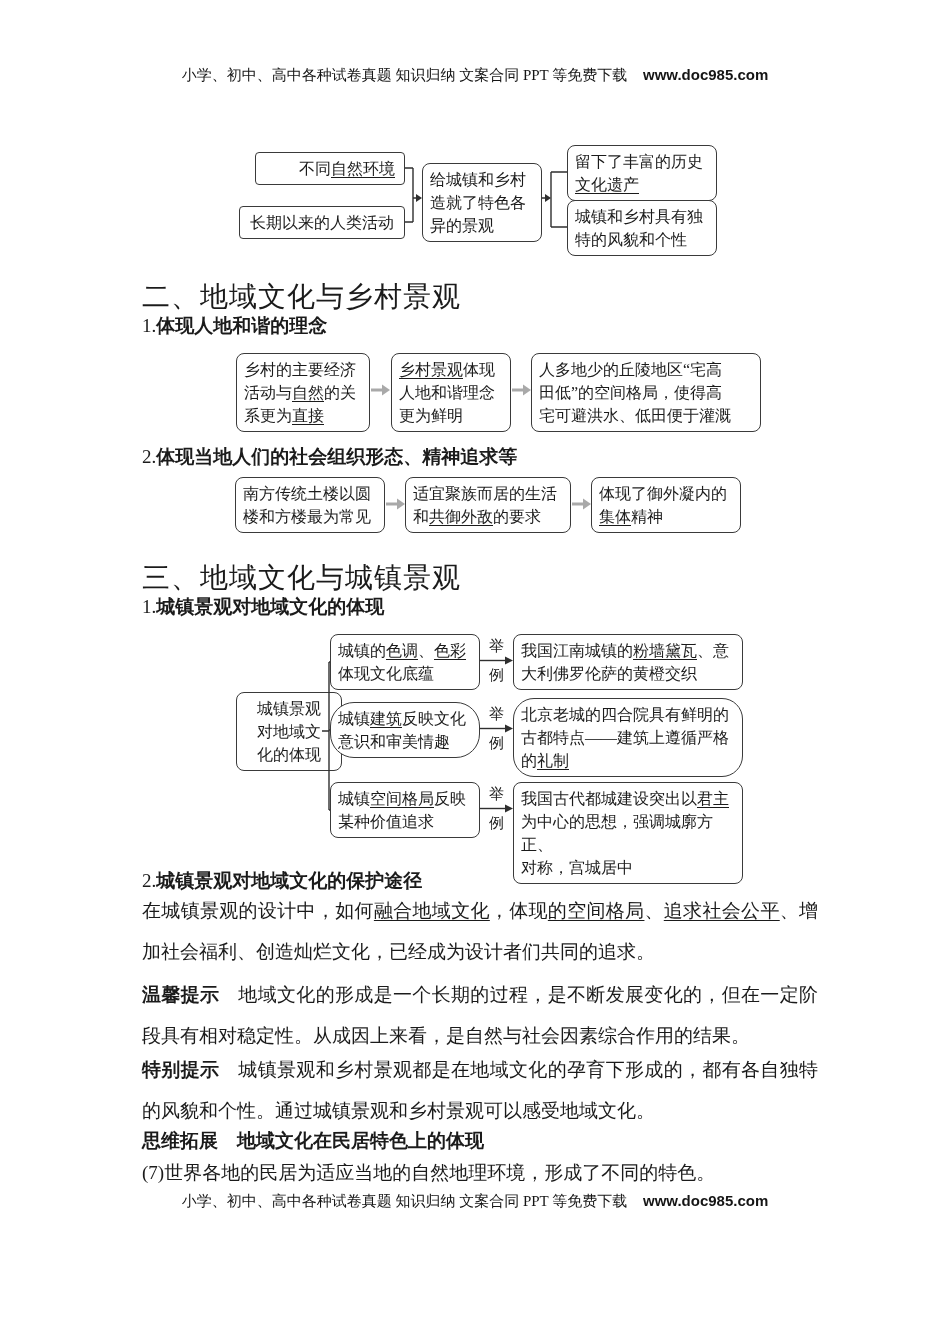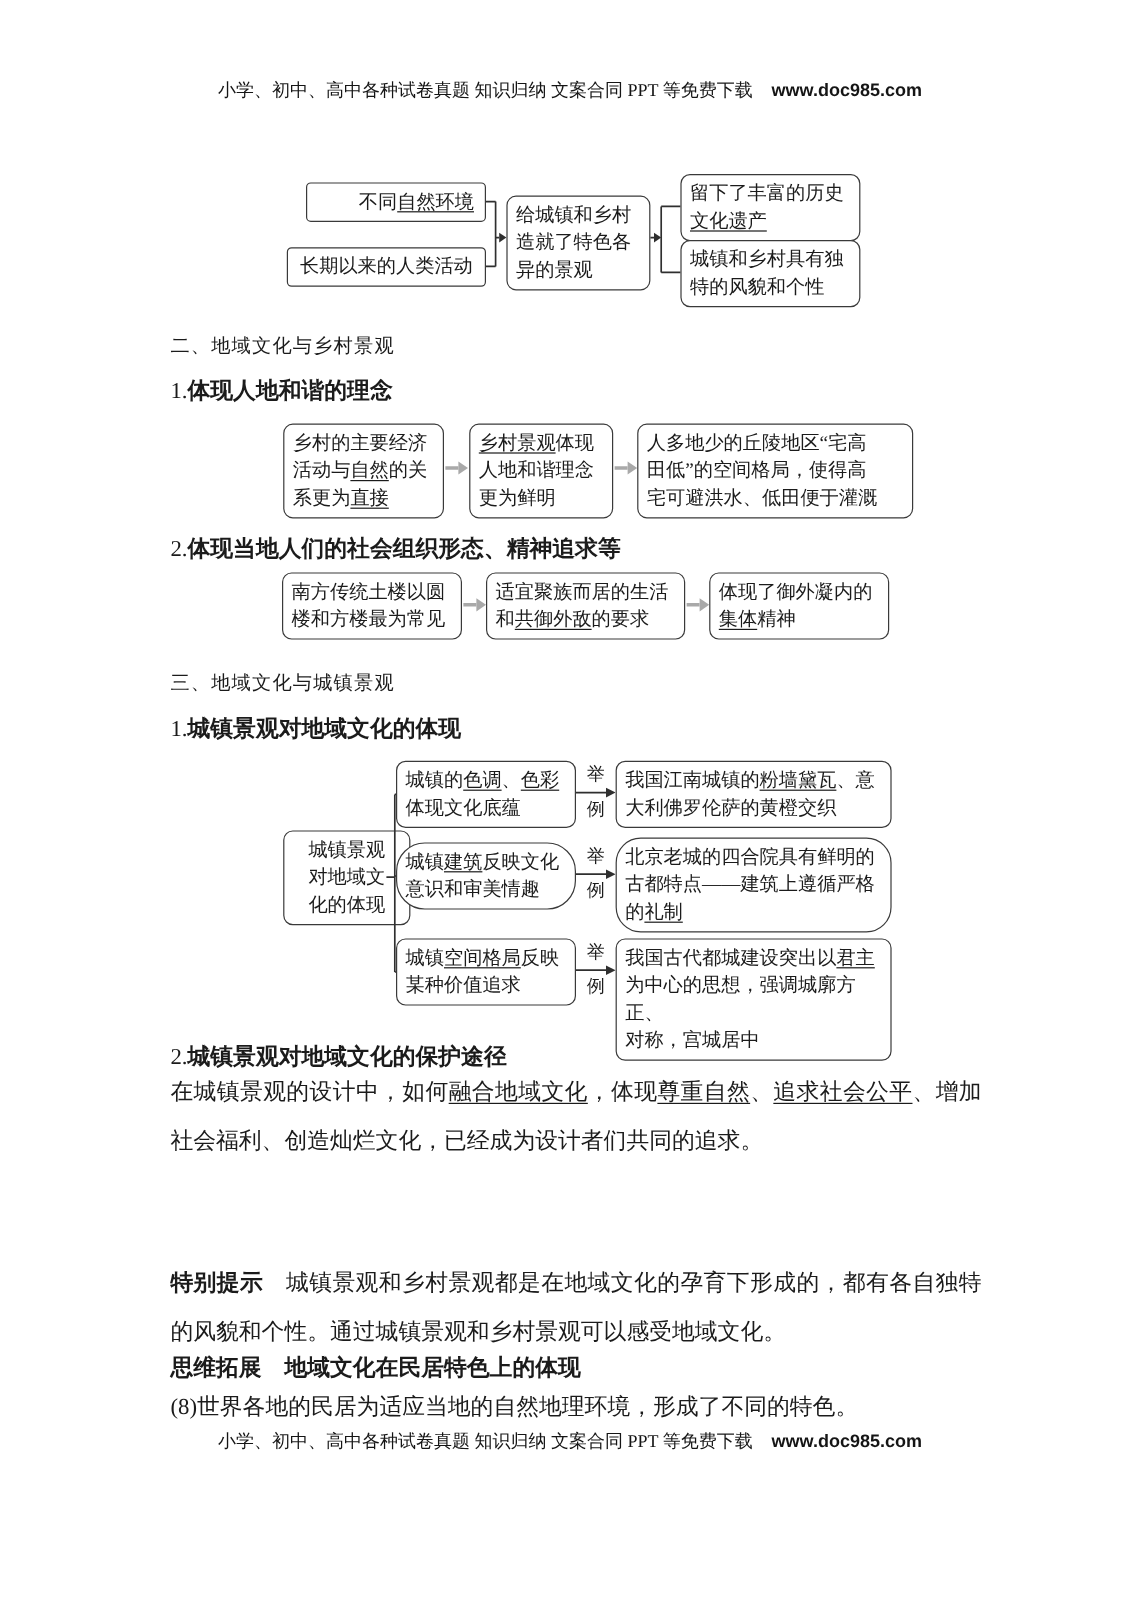--- a/index.html
+++ b/index.html
@@ -25,21 +25,21 @@
   
   .garrow{position:absolute;width:19px;height:14px;}
 
   
   .juli{position:absolute;width:33px;text-align:center;font-size:15px;line-height:18px;color:#1b1b1b;}
   .juli svg{display:block;margin:1px 0;}
   .juli line{stroke:#2f2f2f;stroke-width:1.4;}
   .juli polygon{fill:#2f2f2f;}
 
   
-  .sec{position:absolute;left:142px;font-size:16px;letter-spacing:1px;}
+  .sec{position:absolute;left:142px;font-size:28px;letter-spacing:1px;}
   .hd{position:absolute;left:142px;font-family:"Liberation Sans",sans-serif;
       font-weight:700;font-size:19px;}
   .hd .hnum{font-family:"Liberation Serif",serif;font-weight:400;font-size:19px;}
   .para{position:absolute;left:142px;width:676px;font-size:19px;line-height:41px;
         text-align:justify;}
   .blabel{font-family:"Liberation Sans",sans-serif;font-weight:700;margin-right:19px;}
   .btitle{font-family:"Liberation Sans",sans-serif;font-weight:700;}
 </style>
 </head>
 <body>
@@ -150,27 +150,28 @@
         <polygon points="25,0.5 25,8.5 33,4.5"></polygon>
       </svg>
     <div>例</div>
   </div>
   <div class="box" style="left:513px;top:782px;width:230px;"><span>我国古代都城建设突出以</span><span class="u">君主</span><span>
 为中心的思想，强调城廓方正、
 对称，宫城居中</span></div>
 
   <div class="hd" style="top:868px;"><span class="hnum">2.</span><span>城镇景观对地域文化的保护途径</span></div>
 
-  <div class="para" style="top:890px;"><span>在城镇景观的设计中，如何</span><span class="u">融合地域文化</span><span>，体现</span><span class="u">尊重自然</span><span>、</span><span class="u">追求社会公平</span><span>、增加社会福利、创造灿烂文化，已经成为设计者们共同的追求。</span></div>
+  <div class="para" style="top:890px;"><span>在城镇景观的设计中，如何</span><span class="u">融合地域文化</span><span>，体现</span><span class="u">的空间格局</span><span>、</span><span class="u">追求社会公平</span><span>、增加社会福利、创造灿烂文化，已经成为设计者们共同的追求。</span></div>
 
+  <div class="para" style="top:974px;"><span class="blabel">温馨提示</span><span>地域文化的形成是一个长期的过程，是不断发展变化的，但在一定阶段具有相对稳定性。从成因上来看，是自然与社会因素综合作用的结果。</span></div>
 
   <div class="para" style="top:1049px;"><span class="blabel">特别提示</span><span>城镇景观和乡村景观都是在地域文化的孕育下形成的，都有各自独特的风貌和个性。通过城镇景观和乡村景观可以感受地域文化。</span></div>
 
   <div class="para" style="top:1120px;"><span class="blabel">思维拓展</span><span class="btitle">地域文化在民居特色上的体现</span></div>
 
-  <div class="para" style="top:1152px;"><span>(8)世界各地的民居为适应当地的自然地理环境，形成了不同的特色。</span></div>
+  <div class="para" style="top:1152px;"><span>(7)世界各地的民居为适应当地的自然地理环境，形成了不同的特色。</span></div>
 
   <div class="wm" style="top:1192px;">
     <span>小学、初中、高中各种试卷真题 知识归纳 文案合同 PPT 等免费下载</span>
     <span class="url">www.doc985.com</span>
   </div>
 
 </div>
 
 </body></html>

